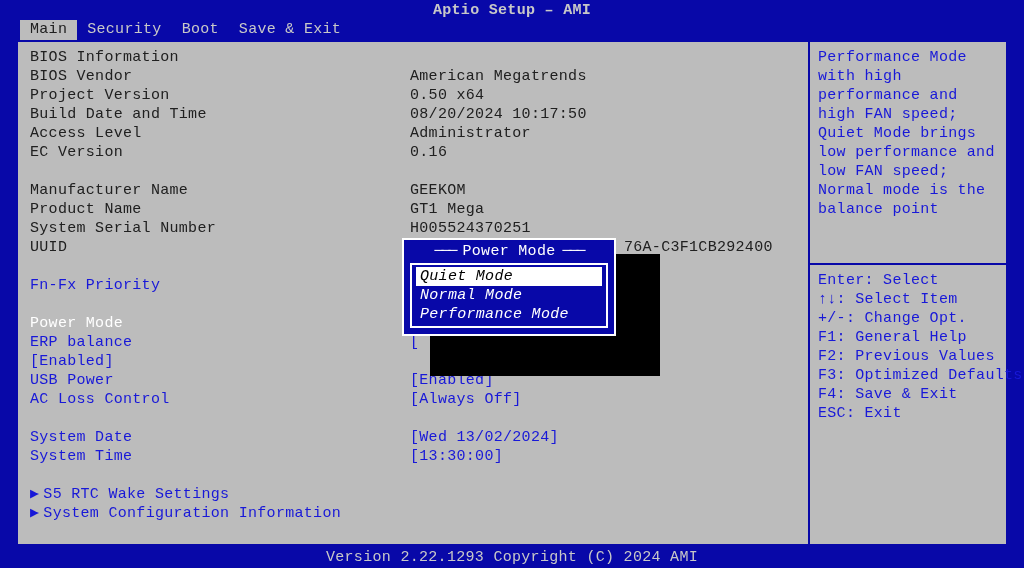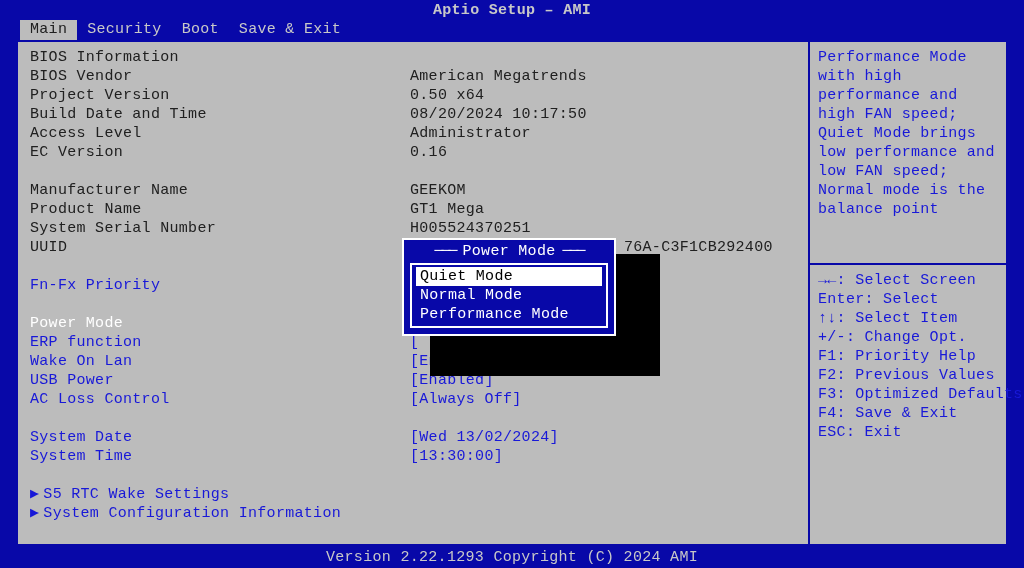--- a/index.html
+++ b/index.html
@@ -68,21 +68,21 @@
   }
   .popup-title {
     color:#ffffff; text-align:center; height:19px;
     margin-bottom:2px;
   }
   .popup-title::before,
   .popup-title::after { content:" ─── "; letter-spacing:-2px; }
   .popup-inner {
     border:2px solid #ffffff; padding:2px 4px;
   }
-  .popup-item { color:#ffffff; height:19px; padding:0 4px; }
+  .popup-item { color:#ffffff; height:19px; padding:0 4px;font-style:italic; }
   .popup-item.sel { background:#ffffff; color:#000000; }
 </style>
 </head>
 <body>
 
 <div class="bios">
 
   <div class="title-bar">Aptio Setup – AMI</div>
 
   <div class="tab-strip" id="tab-strip">
@@ -102,41 +102,40 @@
         <div class="row"><span class="label">EC Version</span><span class="value">0.16</span></div>
         <div class="spacer"></div>
         <div class="row"><span class="label">Manufacturer Name</span><span class="value">GEEKOM</span></div>
         <div class="row"><span class="label">Product Name</span><span class="value">GT1 Mega</span></div>
         <div class="row"><span class="label">System Serial Number</span><span class="value">H005524370251</span></div>
         <div class="row"><span class="label">UUID</span><span class="value">                       76A-C3F1CB292400</span></div>
         <div class="spacer"></div>
         <div class="row link"><span class="label">Fn-Fx Priority</span><span class="value"></span></div>
         <div class="spacer"></div>
         <div class="row sel"><span class="label">Power Mode</span><span class="value"></span></div>
-        <div class="row link"><span class="label">ERP function</span><span class="value">[</span></div>
-        <div class="row link"><span class="label">Wake On Lan</span><span class="value">[Enabled]</span></div>
+        <div class="row link"><span class="label">ERP balance</span><span class="value">[</span></div>
+        <div class="row link"><span class="value">[Enabled]</span></div>
         <div class="row link"><span class="label">USB Power</span><span class="value">[Enabled]</span></div>
         <div class="row link"><span class="label">AC Loss Control</span><span class="value">[Always Off]</span></div>
         <div class="spacer"></div>
         <div class="row link"><span class="label">System Date</span><span class="value">[Wed 13/02/2024]</span></div>
         <div class="row link"><span class="label">System Time</span><span class="value">[13:30:00]</span></div>
         <div class="spacer"></div>
         <div class="row sub"><span class="caret">▶</span><span class="label">S5 RTC Wake Settings</span></div>
         <div class="row sub"><span class="caret">▶</span><span class="label">System Configuration Information</span></div>
       </div>
     <div class="panel help">
       <div class="help-text">Performance Mode with high performance and high FAN speed; Quiet Mode brings low performance and low FAN speed; Normal mode is the balance point</div>
       <div style="height:38px"></div>
       <div class="help-divider"></div>
       <div class="help-keys" id="help-keys">
-          <div class="line">→←: Select Screen</div>
           <div class="line">Enter: Select</div>
           <div class="line">↑↓: Select Item</div>
           <div class="line">+/-: Change Opt.</div>
-          <div class="line">F1: Priority Help</div>
+          <div class="line">F1: General Help</div>
           <div class="line">F2: Previous Values</div>
           <div class="line">F3: Optimized Defaults</div>
           <div class="line">F4: Save &amp; Exit</div>
           <div class="line">ESC: Exit</div>
         </div>
     </div>
   </div>
 
   <div class="popup-shadow"></div>
   <div class="popup">

